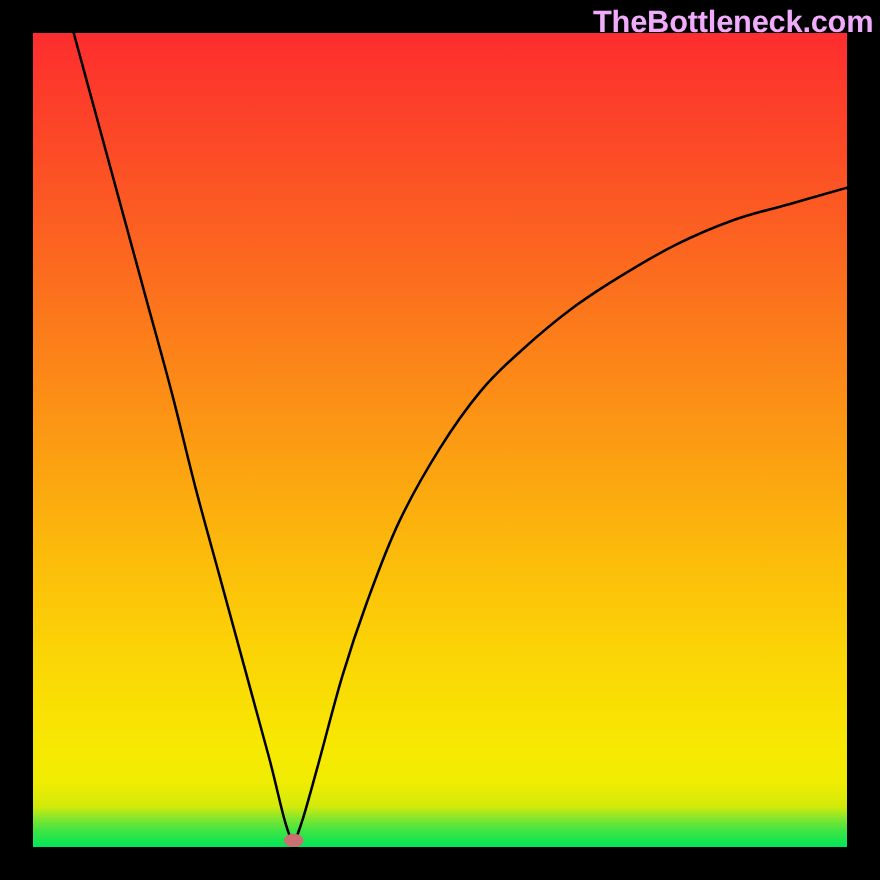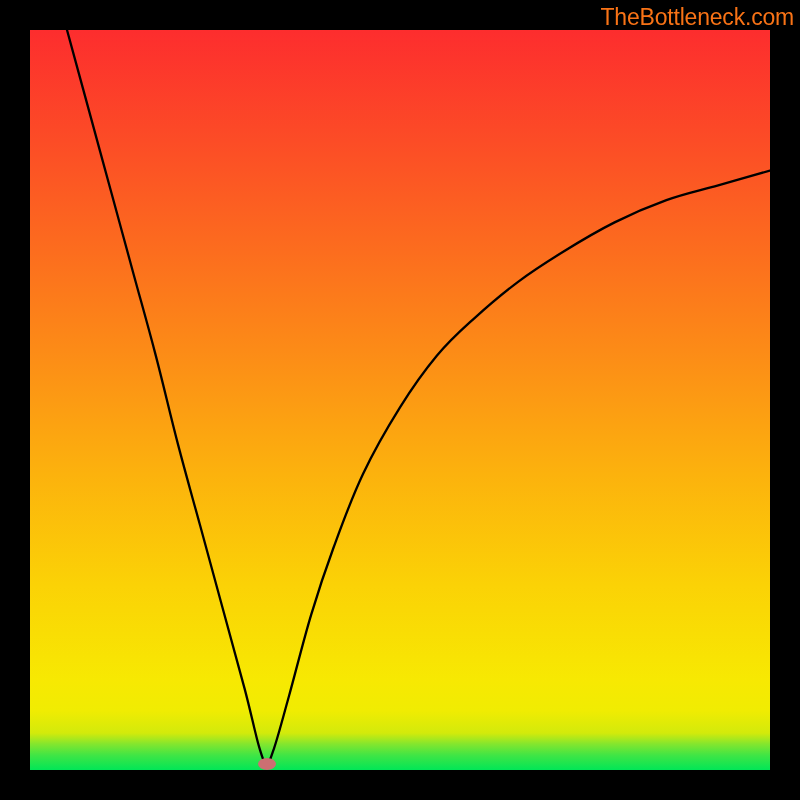--- a/index.html
+++ b/index.html
@@ -25,23 +25,23 @@
       #FC6D1E 70%,
       #FC4C26 85%,
       #FD2D2E 100%);
     overflow: hidden;
   }
 
   .watermark {
     position: absolute;
     top: 4px;
     right: 6px;
-    font-size: 23px;
-    font-weight: 400;
-    color: #f97316;
+    font-size: 28px;
+    font-weight: 700;
+    color: #f0abfc;
     letter-spacing: -0.2px;
     z-index: 5;
   }
 
   svg.curve {
     position: absolute;
     left: 0; top: 0;
     width: 740px;
     height: 740px;
     overflow: visible;

